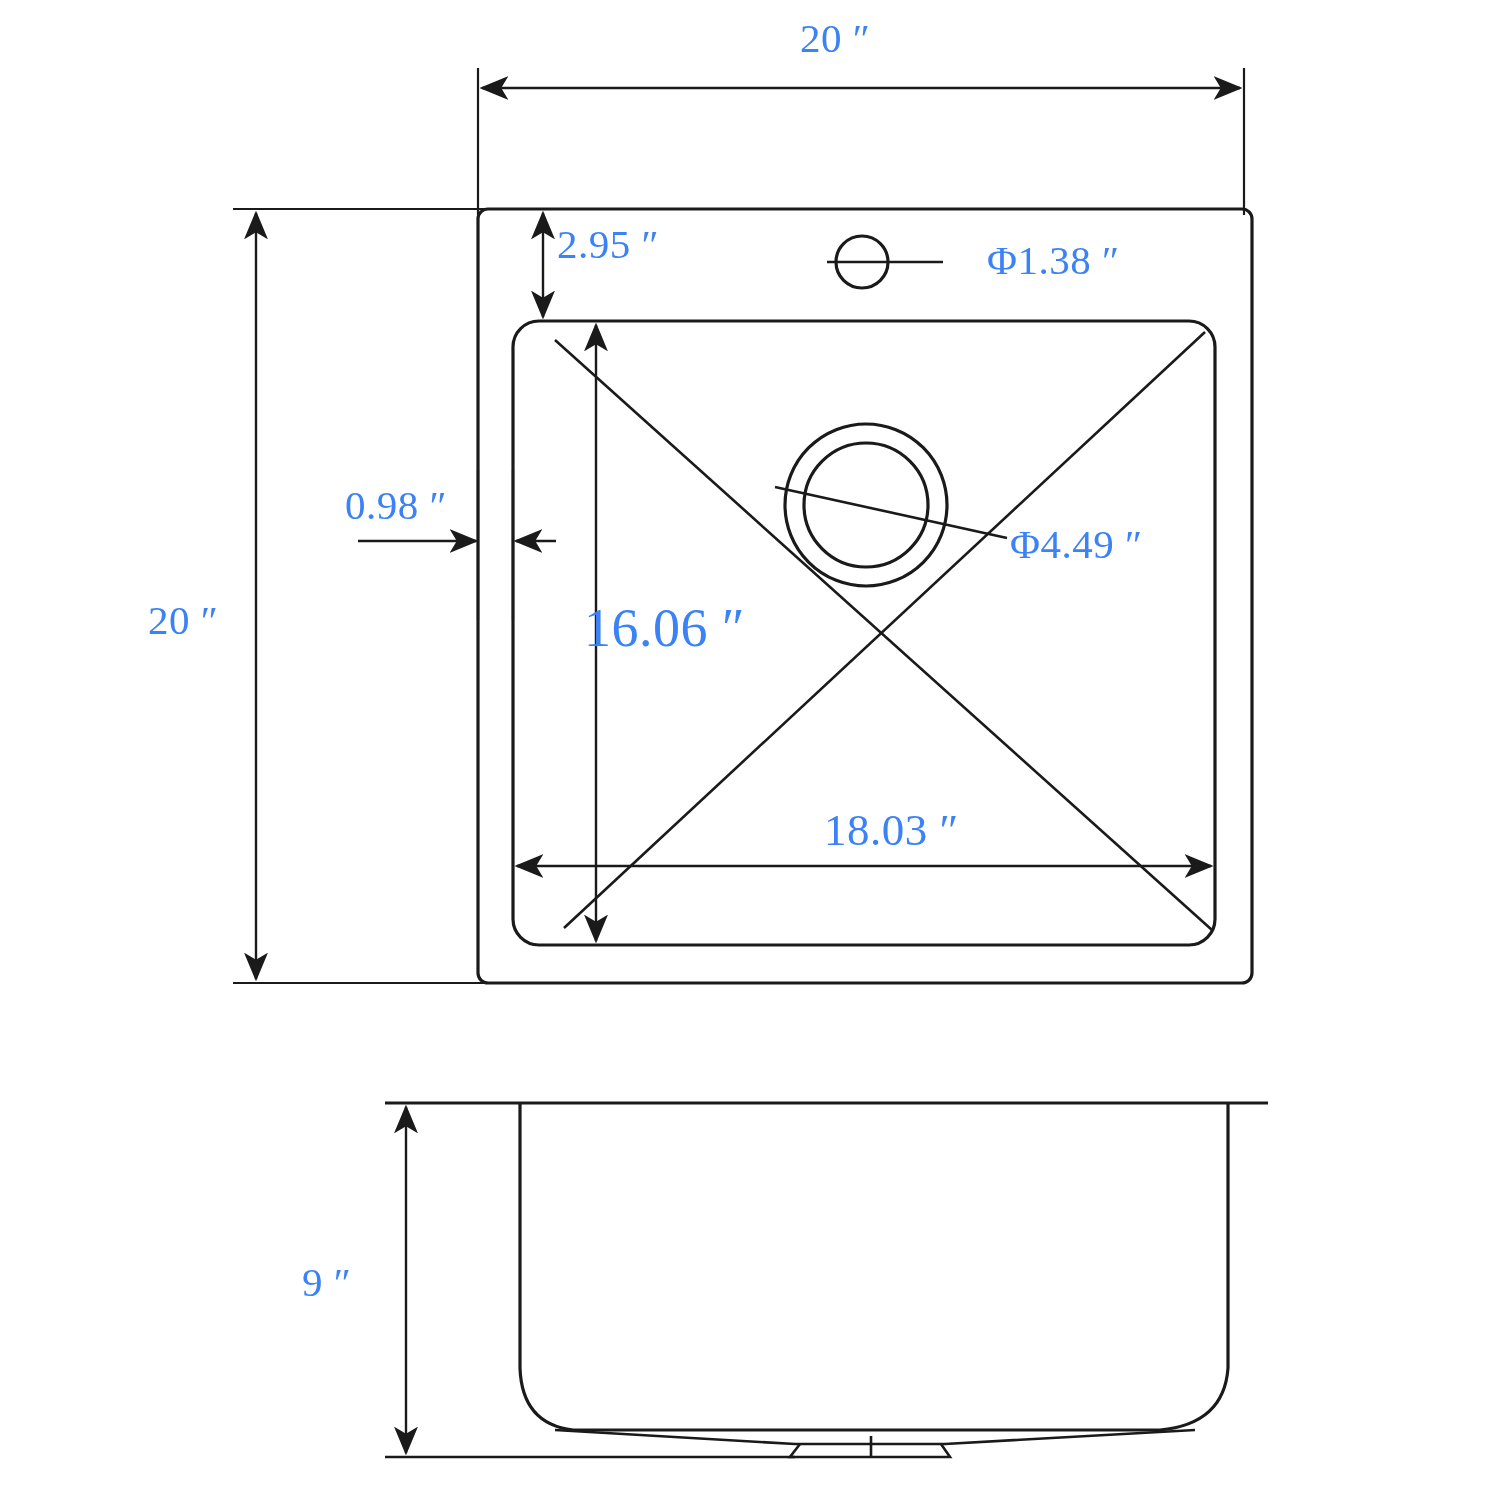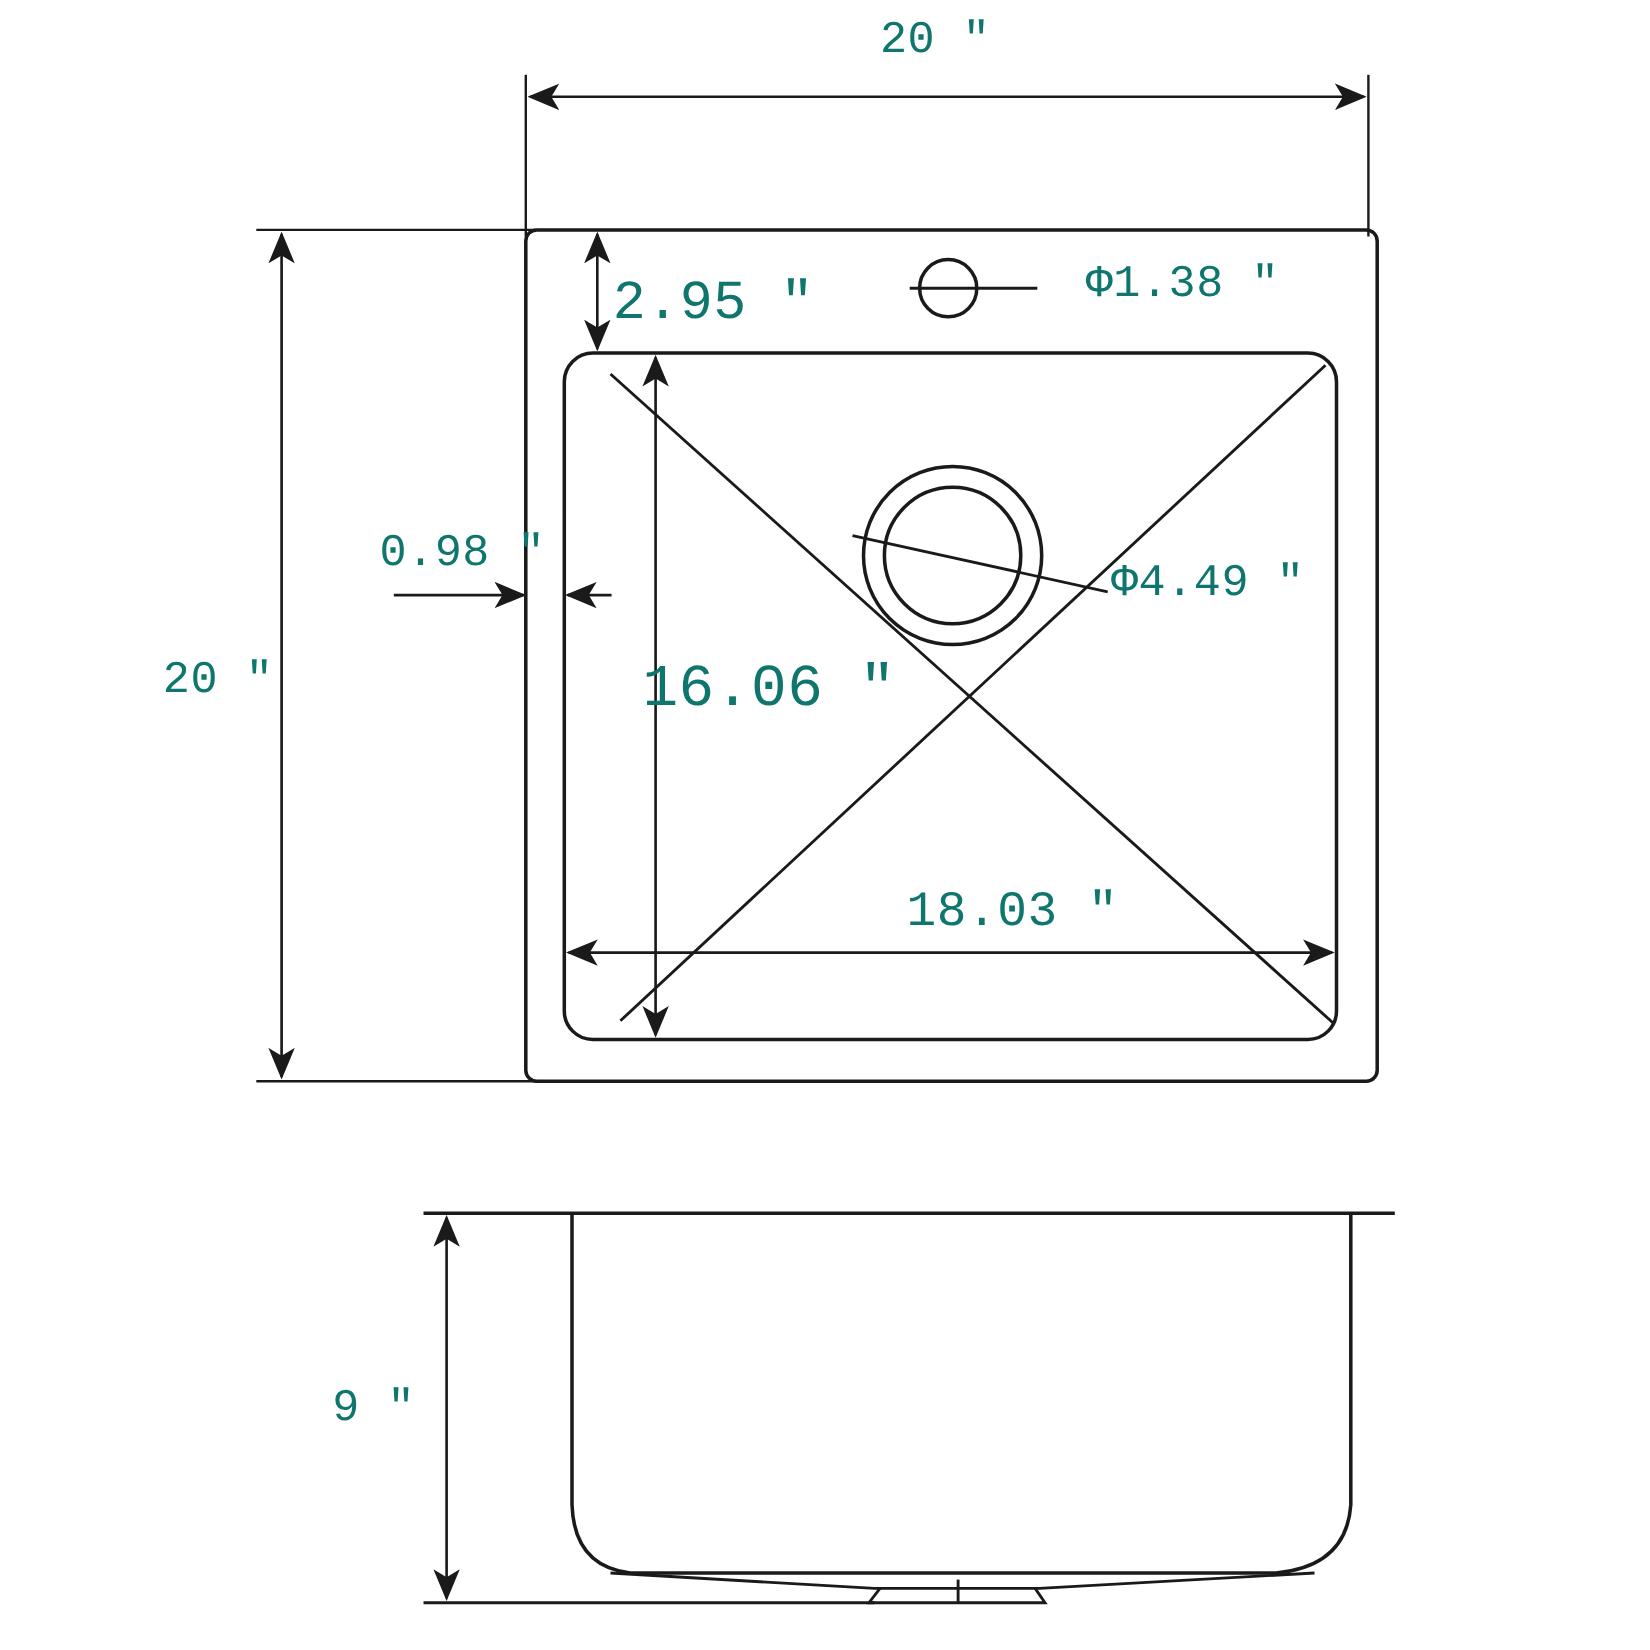--- a/index.html
+++ b/index.html
@@ -21,31 +21,31 @@
   }
   svg.draw-layer {
     position: absolute;
     left: 0;
     top: 0;
     width: 1500px;
     height: 1500px;
   }
   .dim-label {
     position: absolute;
-    font-family: Liberation Mono, monospace;
-    color: #0f766e;
+    font-family: Liberation Serif, serif;
+    color: #3b82f6;
     white-space: nowrap;
     letter-spacing: 0.5px;
   }
   .lbl-20-top      { left: 800px;  top: 14px;   font-size: 41px; }
   .lbl-20-left     { left: 148px;  top: 596px;  font-size: 41px; }
-  .lbl-295         { left: 557px;  top: 248px;  font-size: 50px; text-align: center; }
+  .lbl-295         { left: 557px;  top: 220px;  font-size: 41px; text-align: center; }
   .lbl-phi138      { left: 987px;  top: 236px;  font-size: 41px; }
   .lbl-098         { left: 345px;  top: 481px;  font-size: 41px; text-align: right; }
-  .lbl-phi449      { left: 1010px; top: 508px;  font-size: 41px; }
+  .lbl-phi449      { left: 1010px; top: 520px;  font-size: 41px; }
   .lbl-1606        { left: 584px;  top: 597px;  font-size: 54px; }
   .lbl-1803        { left: 824px;  top: 804px;  font-size: 45px; }
   .lbl-9           { left: 302px;  top: 1258px; font-size: 41px; }
 </style>
 </head>
 <body>
 
 <div id="drawing-root">
 
   <svg class="draw-layer" viewBox="0 0 1500 1500">

